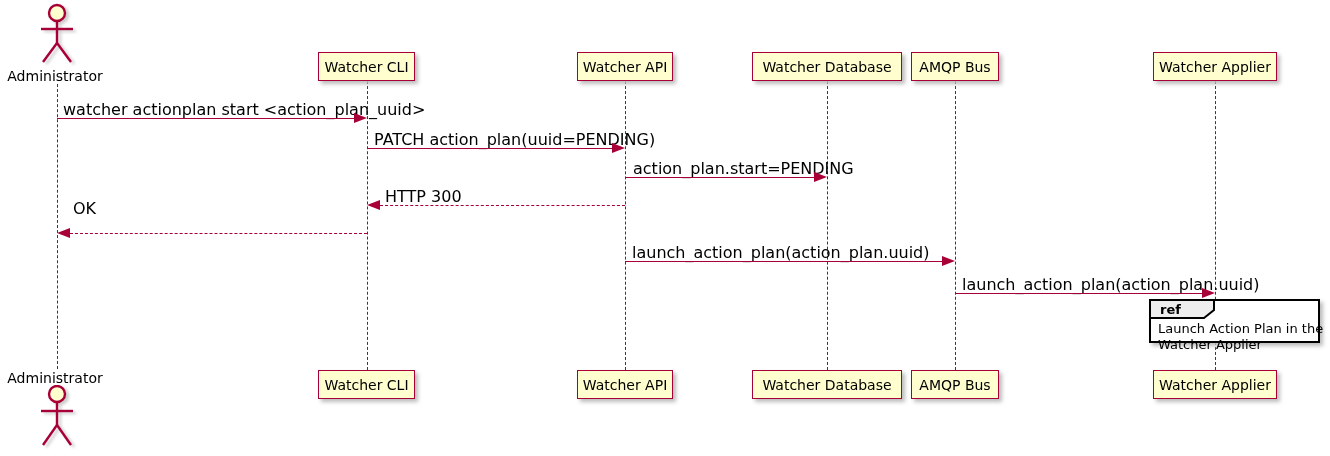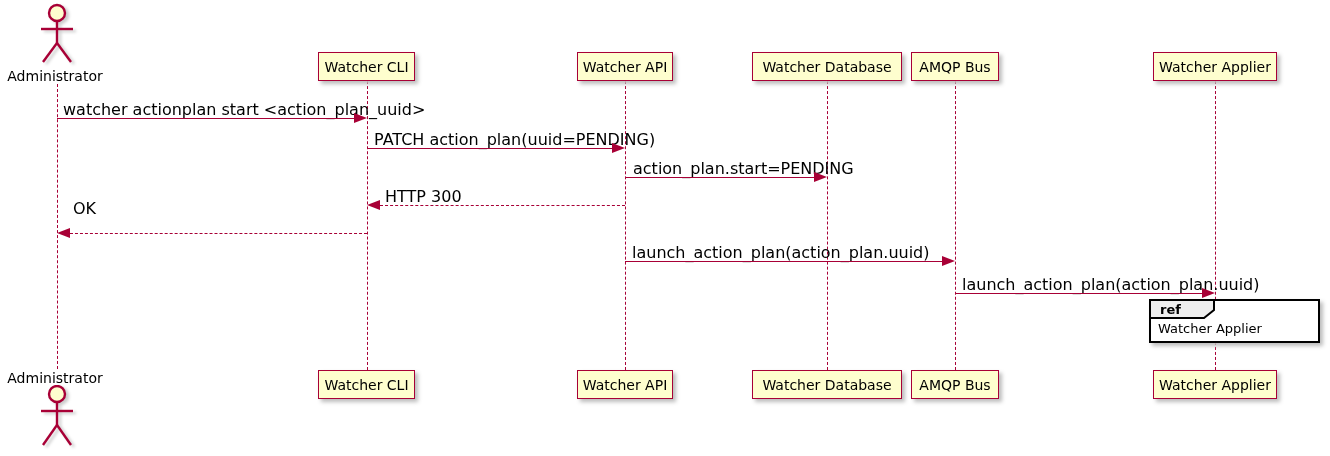--- a/index.html
+++ b/index.html
@@ -101,20 +101,21 @@
     <div class="msg-line" style="left:955px;top:293px;width:248px"></div>
     <div class="head right" style="left:1202px;top:288px"></div>
   </div>
 
   <div class="ref-box" style="left:1149px;top:299px;width:171px;height:44px">
     <svg class="ref-head-svg" width="70" height="22" viewBox="0 0 70 22">
       <polygon points="1,1 65,1 65,11 55,19 1,19" fill="#EEEEEE" stroke="#000000" stroke-width="2"></polygon>
     </svg>
     <div class="ref-keyword">ref</div>
     <div class="ref-body">
+      <span>Launch Action Plan in the</span>
       <span>Watcher Applier</span>
     </div>
   </div>
 
   <div class="pbox" style="left:318px;top:370px;width:97px">Watcher CLI</div>
   <div class="pbox" style="left:577px;top:370px;width:96px">Watcher API</div>
   <div class="pbox" style="left:752px;top:370px;width:150px">Watcher Database</div>
   <div class="pbox" style="left:911px;top:370px;width:88px">AMQP Bus</div>
   <div class="pbox" style="left:1153px;top:370px;width:124px">Watcher Applier</div>
 

